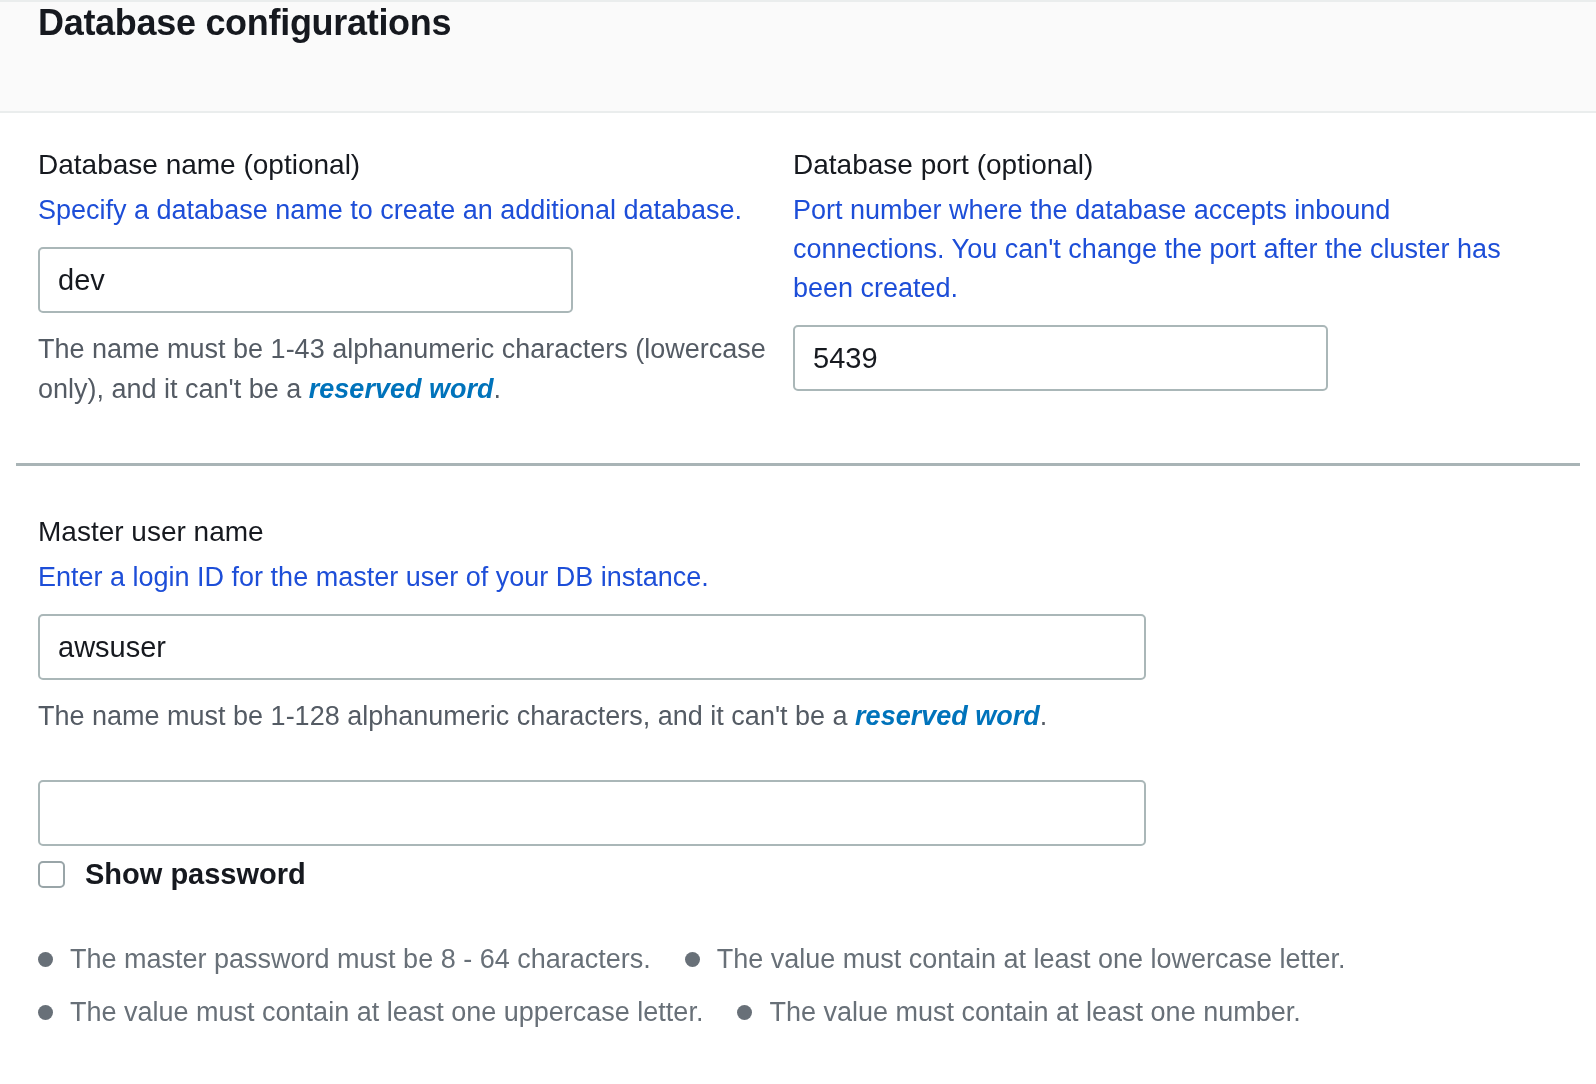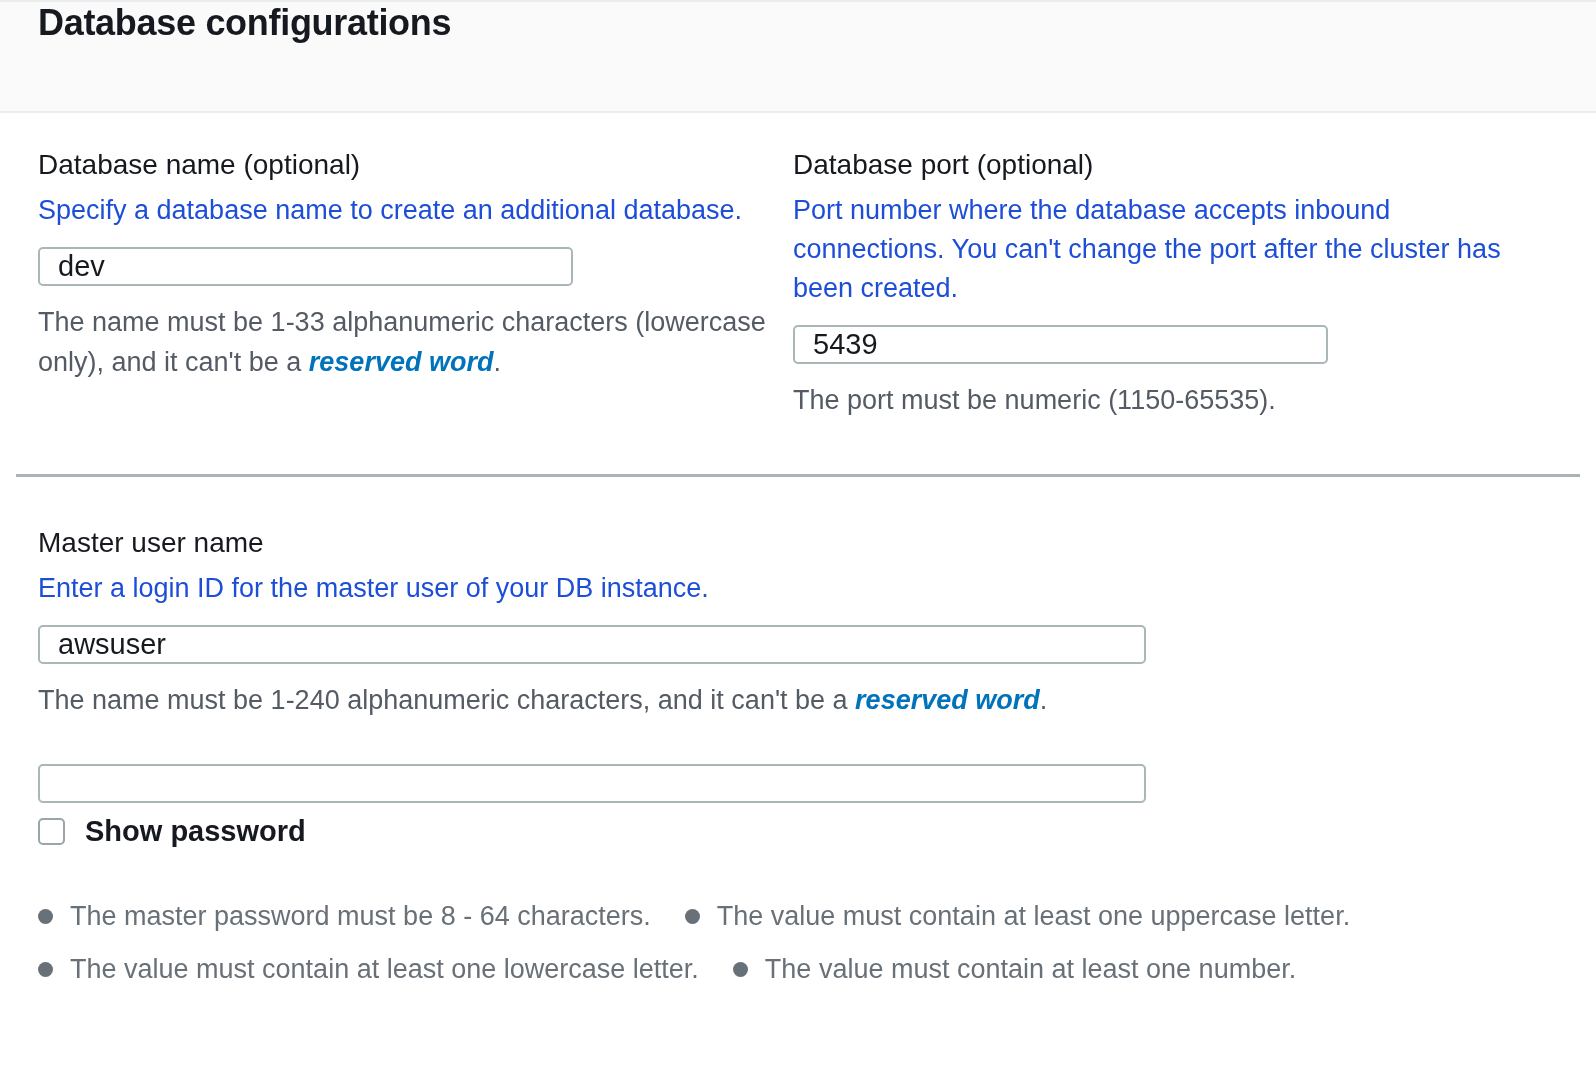--- a/index.html
+++ b/index.html
@@ -44,21 +44,21 @@
     margin-bottom: 8px;
   }
   .field-desc {
     font-size: 27px;
     line-height: 39px;
     color: #1d4ed8;
     margin-bottom: 17px;
   }
   .text-input {
     display: block;
-    height: 39px;
+    height: 66px;
     width: 535px;
     border: 2px solid #aab7b8;
     border-radius: 5px;
     background: #ffffff;
     padding: 0 18px;
     font-family: "Liberation Sans", sans-serif;
     font-size: 29px;
     color: #16191f;
     outline: none;
   }
@@ -147,62 +147,61 @@
   </header>
 
   <div class="content">
 
     <div class="fields-row">
 
       <div class="col">
         <div class="field-label">Database name (optional)</div>
         <div class="field-desc">Specify a database name to create an additional database.</div>
         <input type="text" class="text-input" value="dev" style="">
-        <div class="field-hint"><span>The name must be 1-33 alphanumeric characters (lowercase only), and it can't be a </span><a class="constraint-link">reserved word</a><span>.</span></div>
+        <div class="field-hint"><span>The name must be 1-43 alphanumeric characters (lowercase only), and it can't be a </span><a class="constraint-link">reserved word</a><span>.</span></div>
       </div>
 
       <div class="col">
         <div class="field-label">Database port (optional)</div>
         <div class="field-desc">Port number where the database accepts inbound connections. You can't change the port after the cluster has been created.</div>
         <input type="text" class="text-input" value="5439" style="">
-        <div class="field-hint">The port must be numeric (1150-65535).</div>
       </div>
 
     </div>
 
     <hr class="section-divider">
 
     <div class="section">
       <div class="field-label">Master user name</div>
       <div class="field-desc">Enter a login ID for the master user of your DB instance.</div>
       <input type="text" class="text-input wide" value="awsuser" style="">
-      <div class="field-hint full"><span>The name must be 1-240 alphanumeric characters, and it can't be a </span><a class="constraint-link">reserved word</a><span>.</span></div>
+      <div class="field-hint full"><span>The name must be 1-128 alphanumeric characters, and it can't be a </span><a class="constraint-link">reserved word</a><span>.</span></div>
     </div>
 
     <div class="section section-password">
       <input type="password" class="text-input wide" value="" style="">
       <div class="checkbox-row">
         <span class="checkbox"></span>
         <span class="checkbox-label">Show password</span>
       </div>
     </div>
 
     <div class="requirements">
       <div class="req-grid">
         <span class="req-item">
             <span class="bullet-gray"></span>
             <span>The master password must be 8 - 64 characters.</span>
           </span>
         <span class="req-item">
             <span class="bullet-gray"></span>
+            <span>The value must contain at least one lowercase letter.</span>
+          </span>
+        <span class="req-item">
+            <span class="bullet-gray"></span>
             <span>The value must contain at least one uppercase letter.</span>
-          </span>
-        <span class="req-item">
-            <span class="bullet-gray"></span>
-            <span>The value must contain at least one lowercase letter.</span>
           </span>
         <span class="req-item">
             <span class="bullet-gray"></span>
             <span>The value must contain at least one number.</span>
           </span>
       </div>
 
     </div>
 
   </div>

